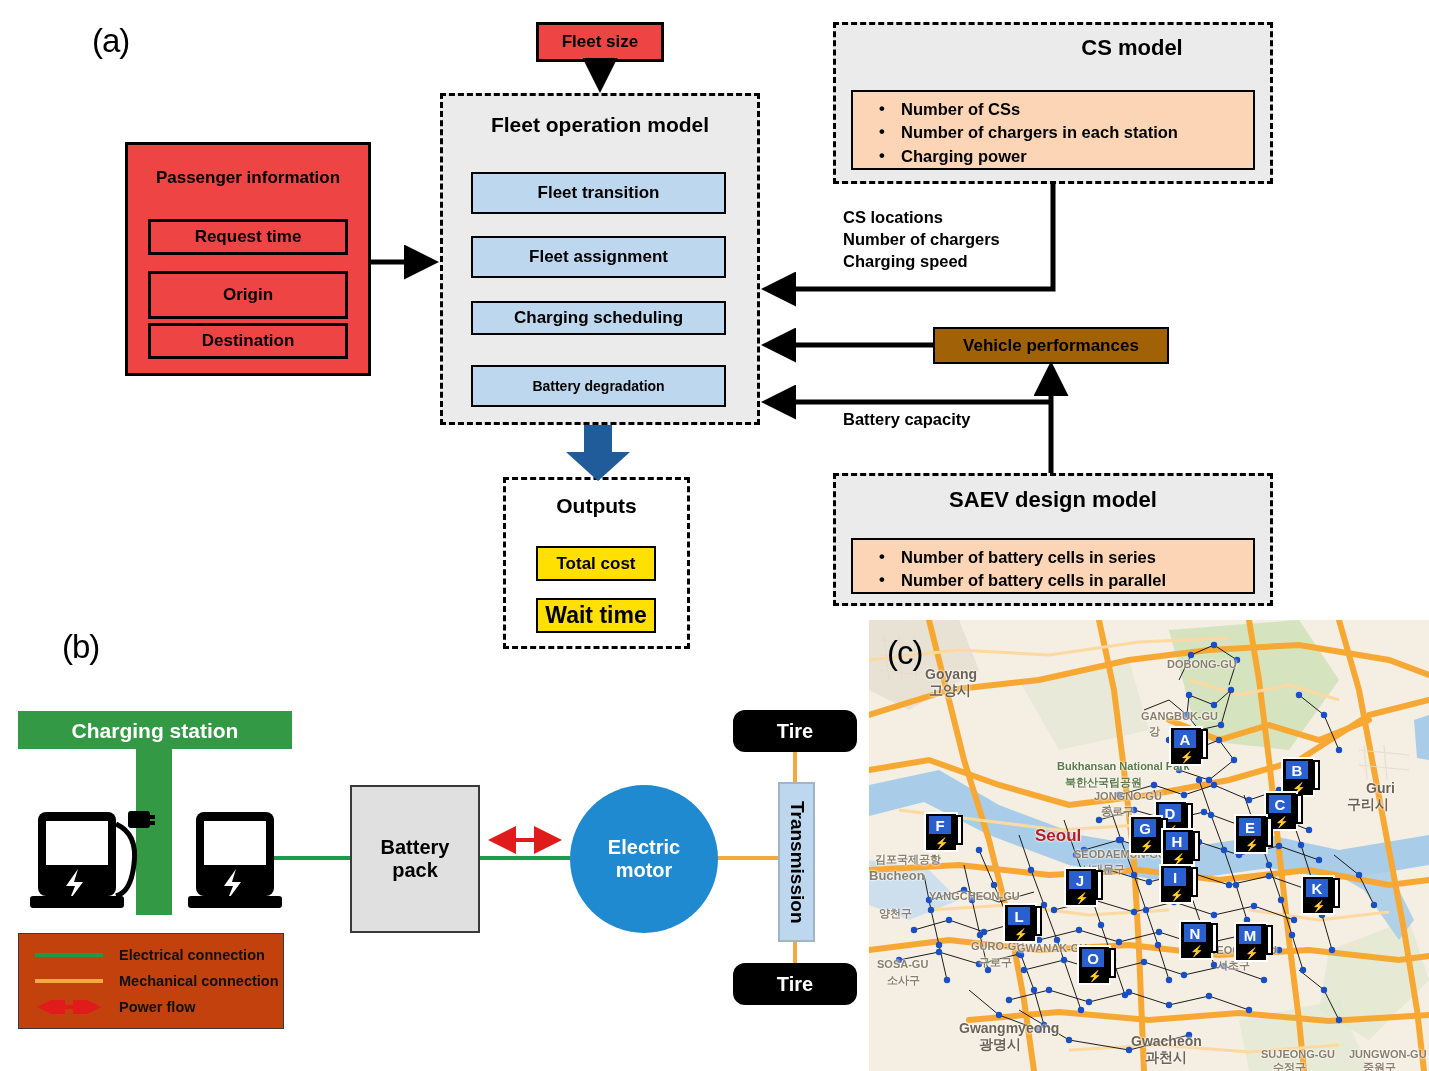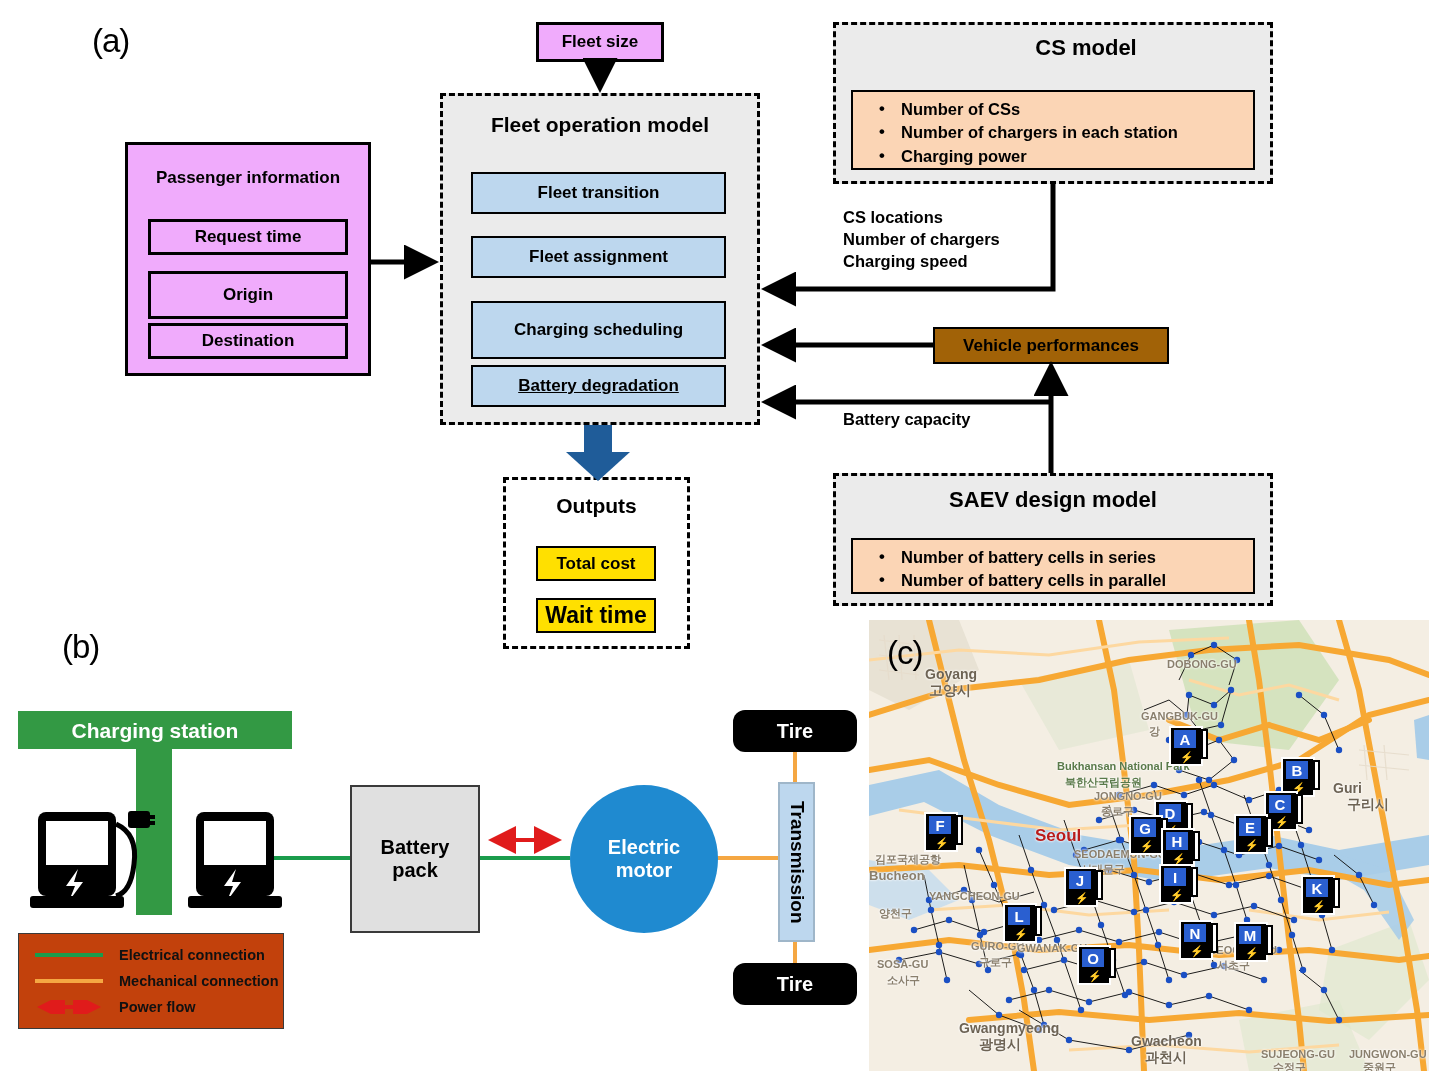--- a/index.html
+++ b/index.html
@@ -5,21 +5,21 @@
   html,body{margin:0;padding:0;background:#ffffff;}
   body{width:1429px;height:1071px;position:relative;overflow:hidden;
        font-family:"Liberation Sans",sans-serif;color:#000;}
 
   .panel-label{position:absolute;font-size:33px;font-weight:400;color:#000;
                font-family:"Liberation Sans",sans-serif;letter-spacing:-1px;}
 
   
   .box{position:absolute;box-sizing:border-box;display:flex;align-items:center;
        justify-content:center;text-align:center;}
-  .solid-box{border:3px solid #000;background:#f0abfc;}
+  .solid-box{border:3px solid #000;background:#ef4444;}
   .dashed-box{border:3px dashed #000;background:#ebebeb;}
   .blue-box{background:#bdd7ee;border:2.5px solid #000;font-weight:bold;}
   .yellow-box{background:#ffe000;border:2.5px solid #000;font-weight:bold;}
   .peach-box{background:#fbd5b5;border:2.5px solid #000;}
   .green-box{background:#a16207;border:2.5px solid #000;font-weight:bold;text-align:right;}
 
   .title{position:absolute;font-weight:bold;text-align:center;}
 
   .bullets{position:absolute;box-sizing:border-box;padding:6px 10px 6px 22px;
            font-weight:bold;font-size:16.5px;line-height:1.42;text-align:left;}
@@ -91,29 +91,29 @@
 </div>
 
 <div class="box dashed-box" style="left:440px;top:93px;width:320px;height:332px;display:block;"></div>
 <div class="title" style="left:440px;top:113px;width:320px;font-size:21px;">Fleet operation model</div>
 <div class="box blue-box" style="left:471px;top:172px;width:255px;height:42px;">
   <span style="font-size:17px;">Fleet transition</span>
 </div>
 <div class="box blue-box" style="left:471px;top:236px;width:255px;height:42px;">
   <span style="font-size:17px;">Fleet assignment</span>
 </div>
-<div class="box blue-box" style="left:471px;top:301px;width:255px;height:58px;text-align:right;">
+<div class="box blue-box" style="left:471px;top:301px;width:255px;height:34px;text-align:right;">
   <span style="font-size:17px;">Charging scheduling</span>
 </div>
 <div class="box blue-box" style="left:471px;top:365px;width:255px;height:42px;">
-  <span style="font-size:17px;text-decoration:underline;">Battery degradation</span>
+  <span style="font-size:14px;">Battery degradation</span>
 </div>
 
 <div class="box dashed-box" style="left:833px;top:22px;width:440px;height:162px;display:block;"></div>
-<div class="title" style="left:822px;top:35px;width:528px;font-size:22px;">CS model</div>
+<div class="title" style="left:868px;top:35px;width:528px;font-size:22px;">CS model</div>
 <div class="bullets peach-box" style="left:851px;top:90px;width:404px;height:80px;">
   <div>Number of CSs</div>
   <div>Number of chargers in each station</div>
   <div>Charging power</div>
 </div>
 
 <div class="box dashed-box" style="left:833px;top:473px;width:440px;height:133px;display:block;"></div>
 <div class="title" style="left:833px;top:487px;width:440px;font-size:22px;">SAEV design model</div>
 <div class="bullets peach-box" style="left:851px;top:538px;width:404px;height:56px;">
   <div>Number of battery cells in series</div>
@@ -487,21 +487,21 @@
           <circle cx="78" cy="360" r="3.2"></circle>
         <circle cx="103" cy="280" r="3.2"></circle>
           <circle cx="111" cy="315" r="3.2"></circle>
           <circle cx="119" cy="350" r="3.2"></circle>
       </g>
     </g>
   </svg>
 
   <div class="maplabel big" style="left:56px;top:46px;">Goyang</div>
   <div class="maplabel big" style="left:60px;top:62px;">고양시</div>
-  <div class="maplabel big" style="left:464px;top:160px;">Guri</div>
+  <div class="maplabel big" style="left:497px;top:160px;">Guri</div>
   <div class="maplabel big" style="left:478px;top:176px;">구리시</div>
   <div class="maplabel big" style="left:90px;top:400px;">Gwangmyeong</div>
   <div class="maplabel big" style="left:110px;top:416px;">광명시</div>
   <div class="maplabel big" style="left:262px;top:413px;">Gwacheon</div>
   <div class="maplabel big" style="left:276px;top:429px;">과천시</div>
   <div class="maplabel big" style="left:166px;top:206px;font-size:17px;color:#b91c1c;">Seoul</div>
   <div class="maplabel" style="left:298px;top:38px;">DOBONG-GU</div>
   <div class="maplabel" style="left:272px;top:90px;">GANGBUK-GU</div>
   <div class="maplabel" style="left:280px;top:104px;">강</div>
   <div class="maplabel" style="left:188px;top:140px;color:#5a7a4a;">Bukhansan National Park</div>

